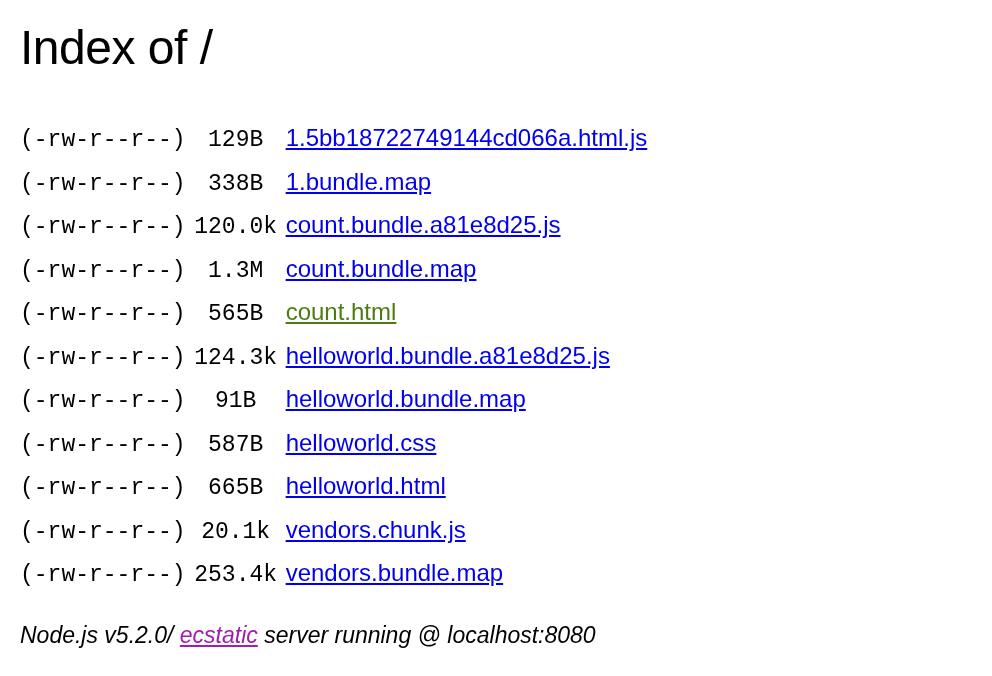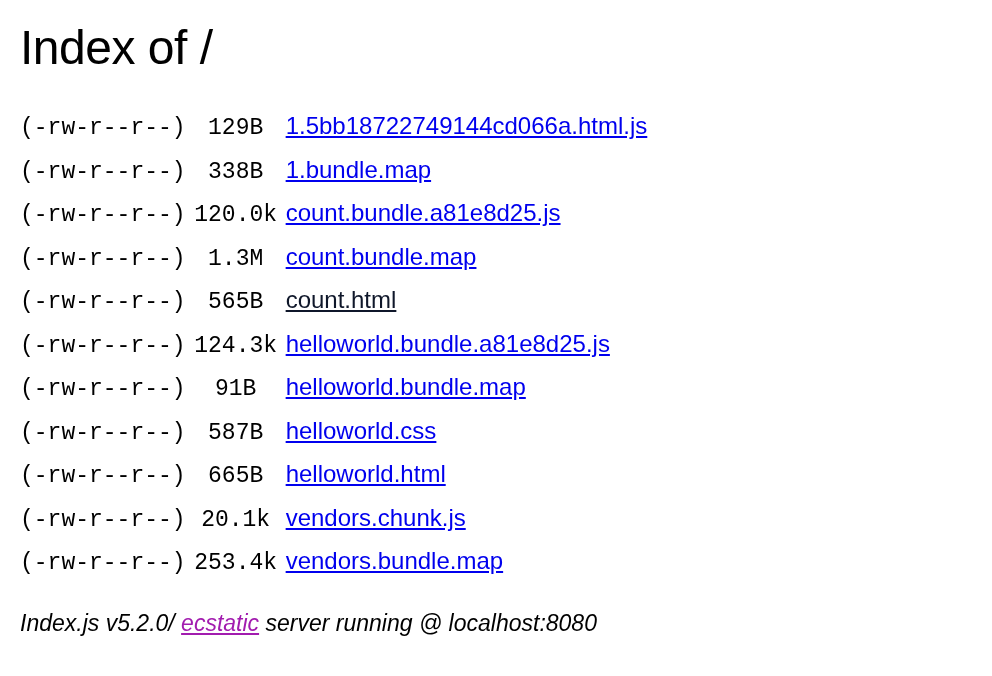--- a/index.html
+++ b/index.html
@@ -11,21 +11,21 @@
       font-family: "Helvetica Neue", Helvetica, Arial, sans-serif;
       background: #ffffff;
       color: #000000;
       padding: 20px;
       width: 992px;
       height: 676px;
     }
     h1 {
       font-weight: 300;
       font-size: 48px;
-      margin-bottom: 30px;
+      margin-bottom: 42px;
       letter-spacing: -0.5px;
     }
     table.listing {
       border-collapse: collapse;
       font-size: 23px;
     }
     table.listing td {
       padding: 3px 0;
       vertical-align: baseline;
       line-height: 1.5;
@@ -42,21 +42,21 @@
       padding-right: 28px;
       min-width: 100px;
     }
     td.name a {
       color: #0000EE;
       text-decoration: underline;
       font-family: "Helvetica Neue", Helvetica, Arial, sans-serif;
       font-size: 24px;
     }
     td.name a.visited {
-      color: #0f172a;
+      color: #4d7c0f;
     }
     .footer {
       margin-top: 26px;
       font-style: italic;
       font-size: 23px;
       color: #000000;
     }
     .footer a {
       color: #a21caf;
       font-style: italic;
@@ -121,14 +121,14 @@
       </tr>
       <tr>
         <td class="perm">(-rw-r--r--)</td>
         <td class="size">253.4k</td>
         <td class="name"><a href="#">vendors.bundle.map</a></td>
       </tr>
     </tbody>
 </table>
 
 <div class="footer">
-  <span>Index.js v5.2.0/ </span><a href="#">ecstatic</a><span> server running @ localhost:8080</span>
+  <span>Node.js v5.2.0/ </span><a href="#">ecstatic</a><span> server running @ localhost:8080</span>
 </div>
 
 </body></html>

